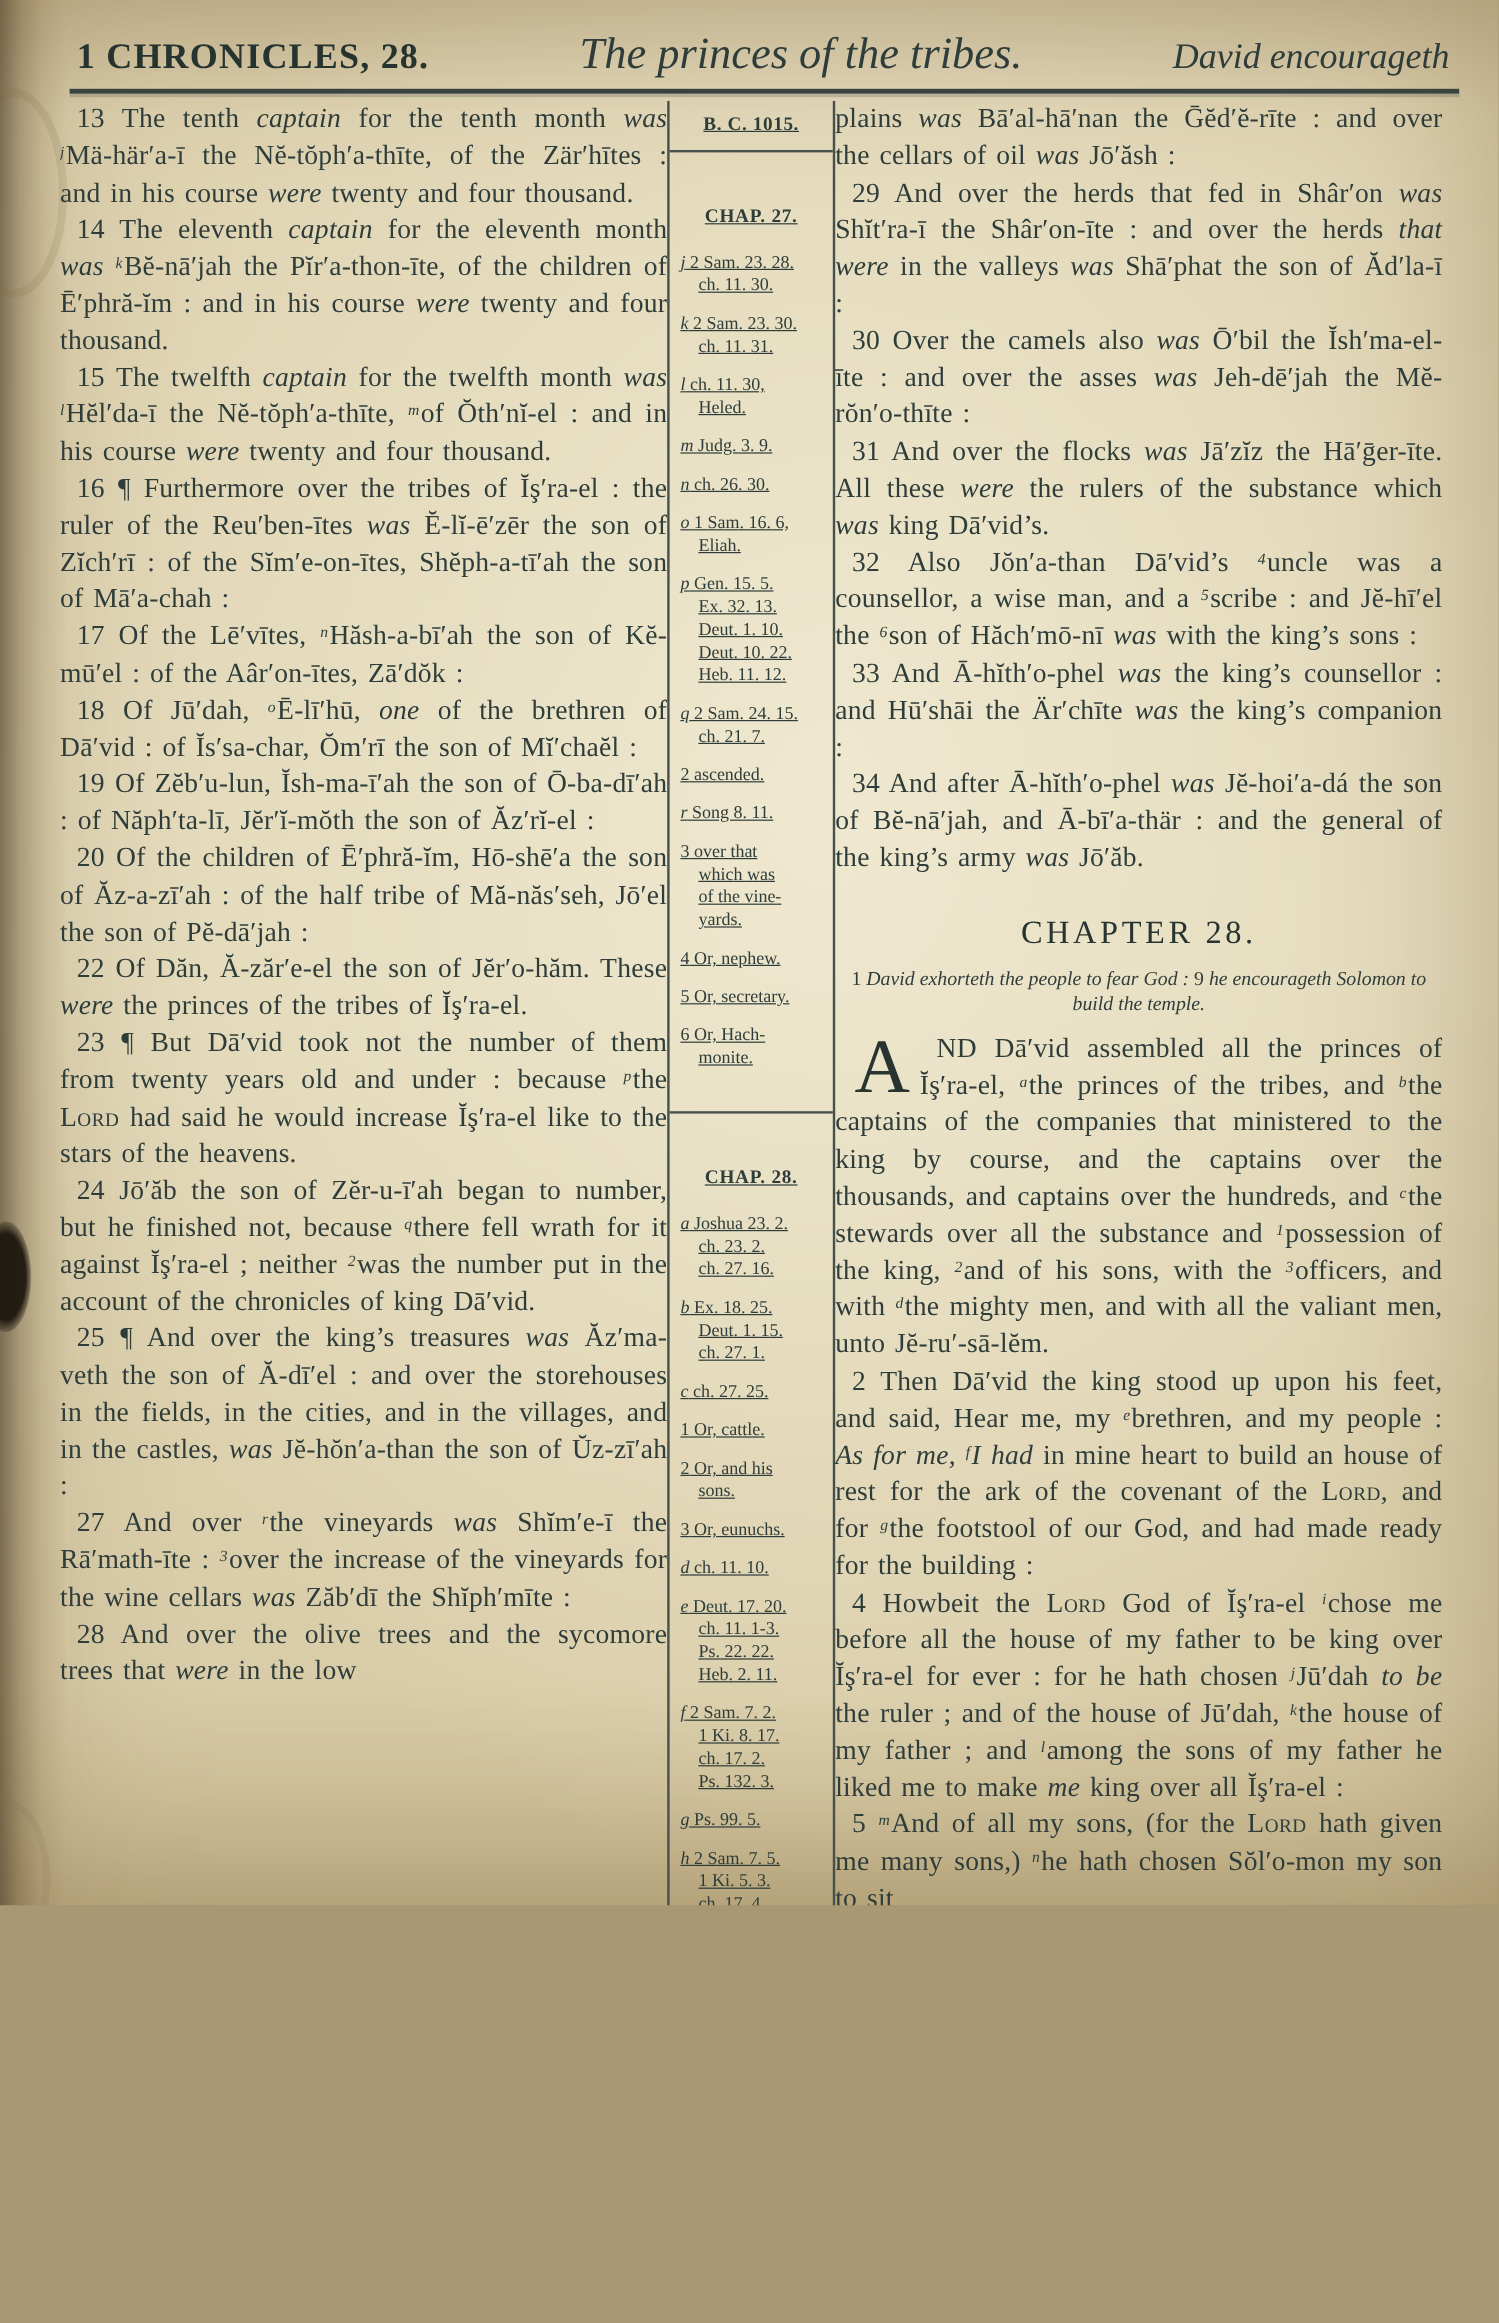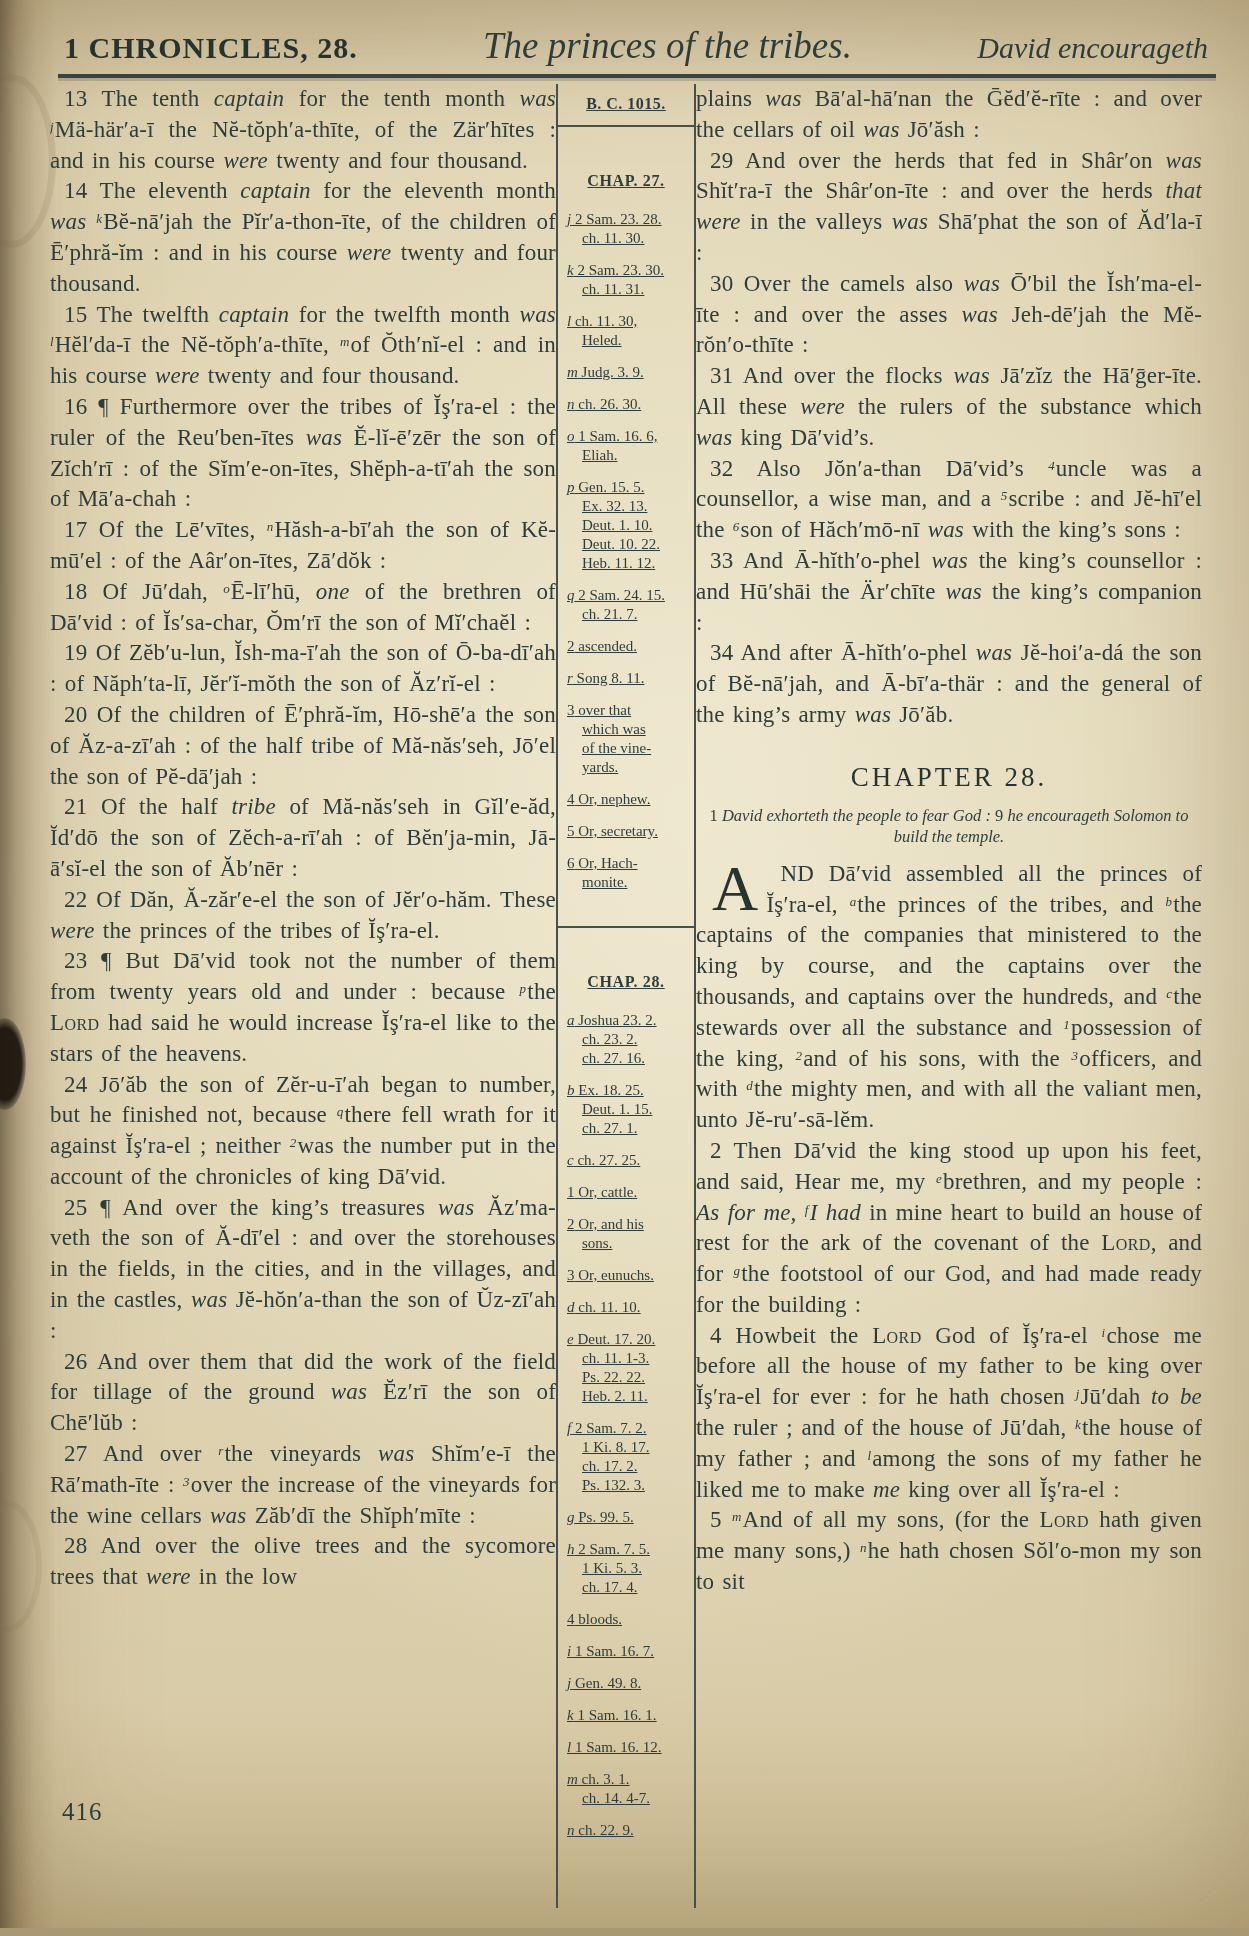--- a/index.html
+++ b/index.html
@@ -1,17 +1,17 @@
 <!DOCTYPE html>
 <html><head>
 <meta charset="utf-8">
 <style>
   html,body{margin:0;padding:0;background:#a89873;}
   .page{
-    position:relative;width:1249px;height:1928px;overflow:hidden;
+    position:relative;width:1249px;height:1588px;overflow:hidden;
     font-family:"Liberation Serif","DejaVu Serif",serif;color:#2f3d3a;
     background:
       radial-gradient(ellipse 920px 1250px at 55% 42%, rgba(240,234,210,.92), rgba(240,234,210,0) 72%),
       linear-gradient(to bottom,#cfc09c 0%,#ded2b0 6%,#e2d8b8 50%,#d9cca8 88%,#c6b68d 100%);
     box-shadow:inset 0 0 150px rgba(110,85,45,.38);
   }
   .binding{position:absolute;top:0;bottom:0;left:0;width:56px;
     background:linear-gradient(to right,rgba(56,41,22,.52) 0,rgba(95,74,44,.32) 30%,rgba(140,118,80,.18) 62%,rgba(0,0,0,0) 100%);}
   .punch-hole{position:absolute;left:-16px;top:1018px;width:42px;height:92px;border-radius:50%;
     background:radial-gradient(ellipse at center,rgba(24,19,11,.92) 0 55%,rgba(24,19,11,0) 76%);}
@@ -73,26 +73,24 @@
   <div class="columns">
     <section class="col-left">
         <p class="verse">13 The tenth <i>captain</i> for the tenth month <i>was</i> <sup class="ref">j</sup>Mä-här′a-ī the Nĕ-tŏph′a-thīte, of the Zär′hītes : and in his course <i>were</i> twenty and four thousand.</p>
         <p class="verse">14 The eleventh <i>captain</i> for the eleventh month <i>was</i> <sup class="ref">k</sup>Bĕ-nā′jah the Pĭr′a-thon-īte, of the children of Ē′phră-ĭm : and in his course <i>were</i> twenty and four thousand.</p>
         <p class="verse">15 The twelfth <i>captain</i> for the twelfth month <i>was</i> <sup class="ref">l</sup>Hĕl′da-ī the Nĕ-tŏph′a-thīte, <sup class="ref">m</sup>of Ŏth′nĭ-el : and in his course <i>were</i> twenty and four thousand.</p>
         <p class="verse">16 ¶ Furthermore over the tribes of Ĭş′ra-el : the ruler of the Reu′ben-ītes <i>was</i> Ĕ-lĭ-ē′zēr the son of Zĭch′rī : of the Sĭm′e-on-ītes, Shĕph-a-tī′ah the son of Mā′a-chah :</p>
         <p class="verse">17 Of the Lē′vītes, <sup class="ref">n</sup>Hăsh-a-bī′ah the son of Kĕ-mū′el : of the Aâr′on-ītes, Zā′dŏk :</p>
         <p class="verse">18 Of Jū′dah, <sup class="ref">o</sup>Ē-lī′hū, <i>one</i> of the brethren of Dā′vid : of Ĭs′sa-char, Ŏm′rī the son of Mĭ′chaĕl :</p>
         <p class="verse">19 Of Zĕb′u-lun, Ĭsh-ma-ī′ah the son of Ō-ba-dī′ah : of Năph′ta-lī, Jĕr′ĭ-mŏth the son of Ăz′rĭ-el :</p>
         <p class="verse">20 Of the children of Ē′phră-ĭm, Hō-shē′a the son of Ăz-a-zī′ah : of the half tribe of Mă-năs′seh, Jō′el the son of Pĕ-dā′jah :</p>
-        <p class="verse">21 Of the half <i>tribe</i> of Mă-năs′seh in Gĭl′e-ăd, Ĭd′dō the son of Zĕch-a-rī′ah : of Bĕn′ja-min, Jā-ā′sĭ-el the son of Ăb′nēr :</p>
         <p class="verse">22 Of Dăn, Ă-zăr′e-el the son of Jĕr′o-hăm. These <i>were</i> the princes of the tribes of Ĭş′ra-el.</p>
         <p class="verse">23 ¶ But Dā′vid took not the number of them from twenty years old and under : because <sup class="ref">p</sup>the <span class="sc">Lord</span> had said he would increase Ĭş′ra-el like to the stars of the heavens.</p>
         <p class="verse">24 Jō′ăb the son of Zĕr-u-ī′ah began to number, but he finished not, because <sup class="ref">q</sup>there fell wrath for it against Ĭş′ra-el ; neither <sup class="ref">2</sup>was the number put in the account of the chronicles of king Dā′vid.</p>
         <p class="verse">25 ¶ And over the king’s treasures <i>was</i> Ăz′ma-veth the son of Ă-dī′el : and over the storehouses in the fields, in the cities, and in the villages, and in the castles, <i>was</i> Jĕ-hŏn′a-than the son of Ŭz-zī′ah :</p>
-        <p class="verse">26 And over them that did the work of the field for tillage of the ground <i>was</i> Ĕz′rī the son of Chē′lŭb :</p>
         <p class="verse">27 And over <sup class="ref">r</sup>the vineyards <i>was</i> Shĭm′e-ī the Rā′math-īte : <sup class="ref">3</sup>over the increase of the vineyards for the wine cellars <i>was</i> Zăb′dī the Shĭph′mīte :</p>
         <p class="verse">28 And over the olive trees and the sycomore trees that <i>were</i> in the low</p>
       </section>
     <aside class="col-ref">
       <p class="bc">B. C. 1015.</p>
       <div class="ref-rule"></div>
       <div id="ref-sections">
           <p class="ref-heading">CHAP. 27.</p>
           <p class="ref-item"><span class="lbl">j</span> 2 Sam. 23. 28.
 ch. 11. 30.</p>

